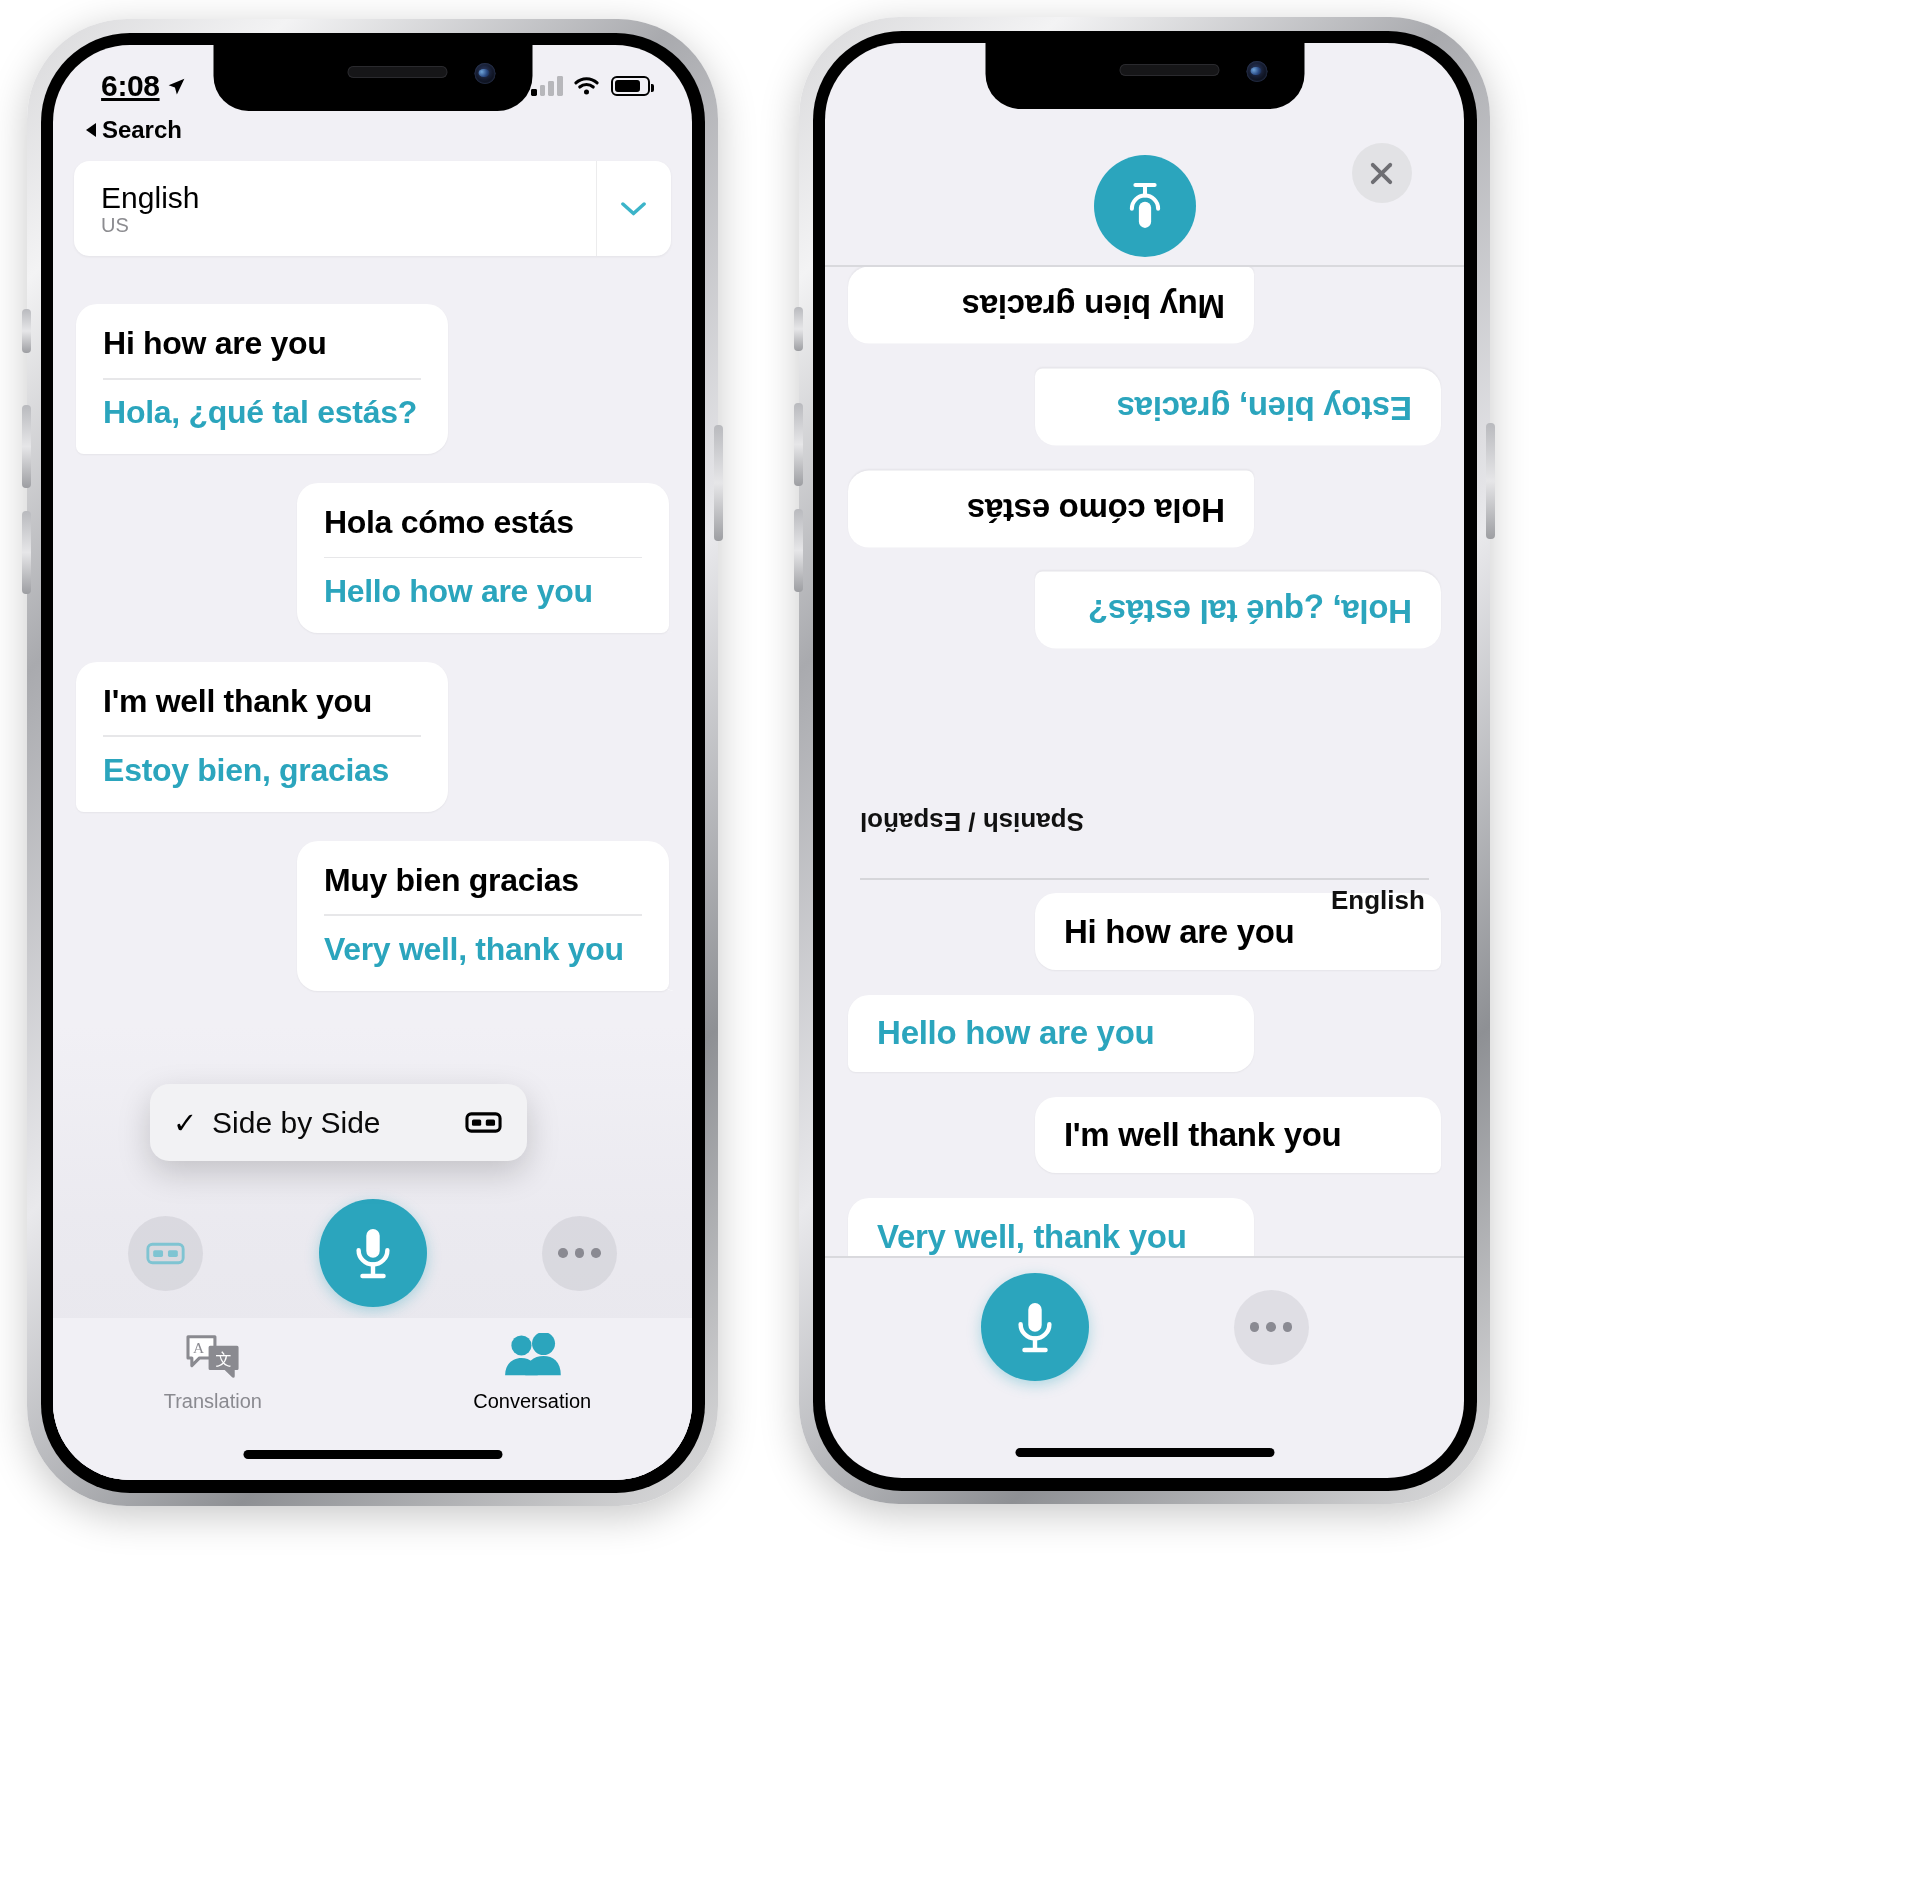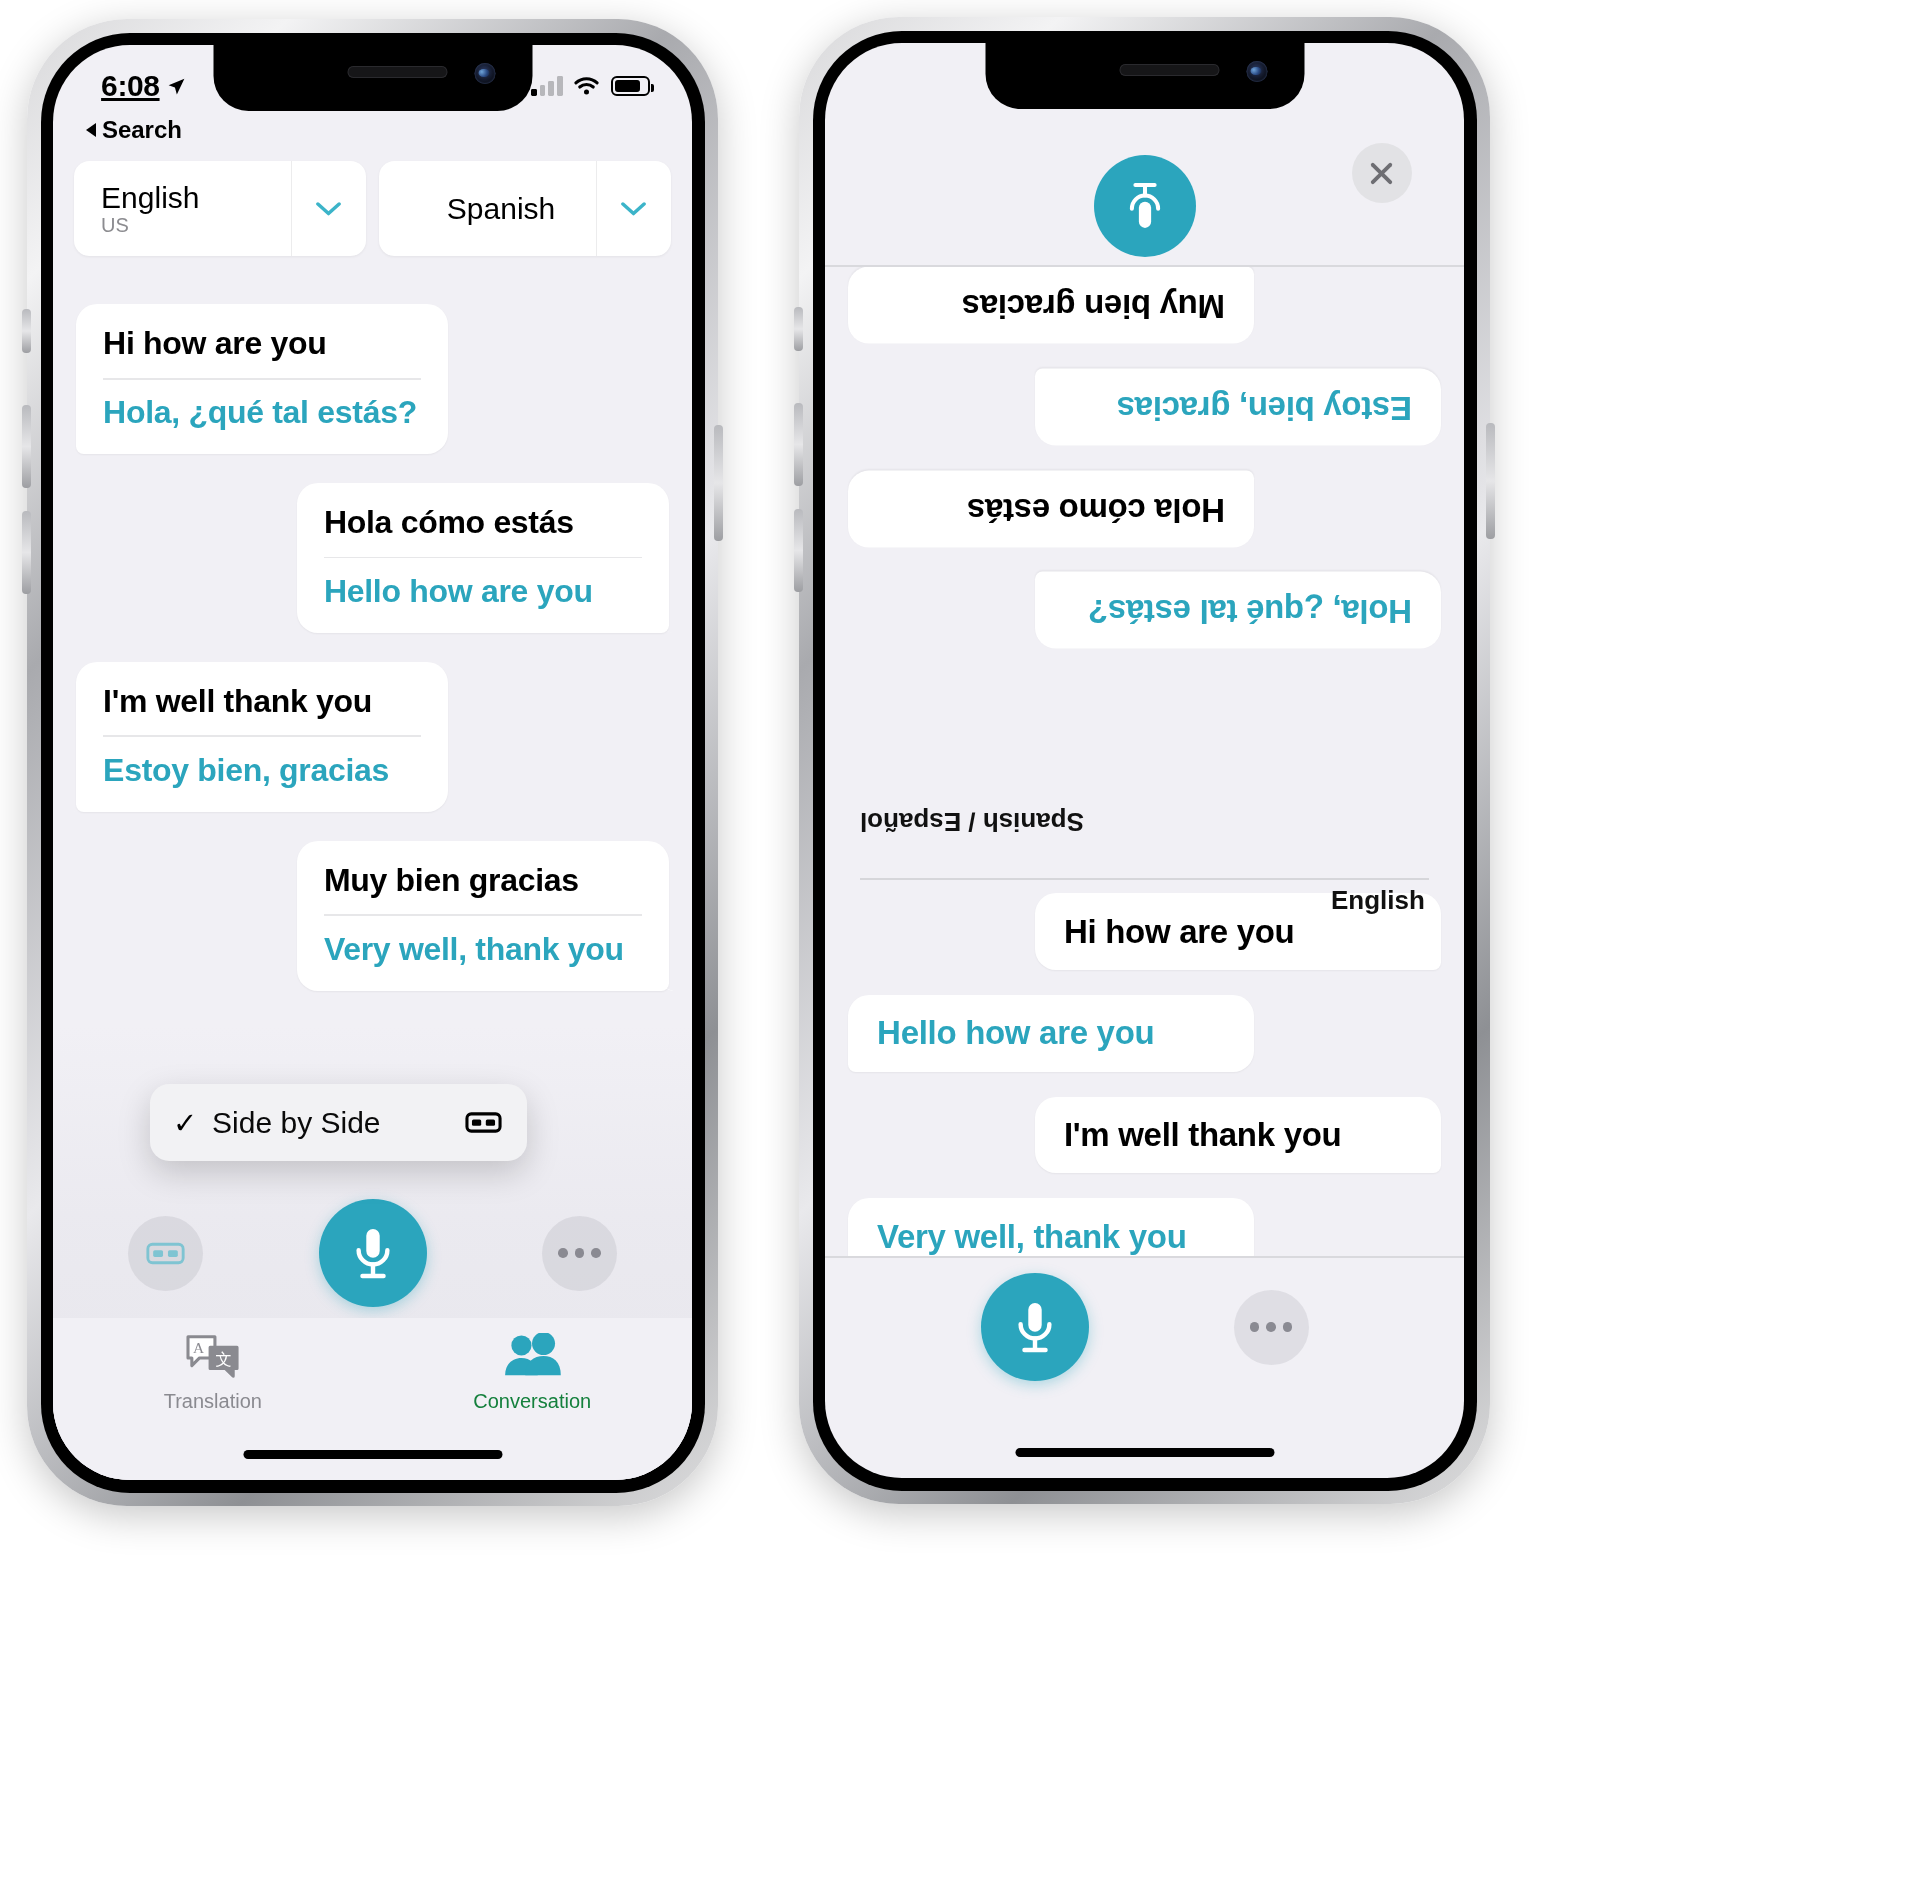--- a/index.html
+++ b/index.html
@@ -199,21 +199,21 @@
   .dots i { width: 9.7px; height: 9.7px; border-radius:50%; background:#8a8a92; display:block; }
 
   
   .tabbar {
     position: absolute; left: 0; right: 0; bottom: 0; height: 162px; z-index: 25;
     display: flex; align-items: flex-start; padding-top: 13.5px;
     background: rgba(241,240,245,.94);
   }
   .tab { flex: 1; display:flex; flex-direction: column; align-items:center; gap: 8.7px; }
   .tab-label { font-size: 20px; color: #8a8a90; }
-  .tab.active .tab-label { color: #15803d; }
+  .tab.active .tab-label { color: #000000; }
   .tab-icon { height: 50px; display:flex; align-items:center; }
 
   .home-ind {
     position:absolute; bottom: 21px; left: 50%; transform: translateX(-50%);
     width: 259px; height: 9.7px; border-radius: 5.8px; background: #000; z-index: 50;
   }
 
   
   .ff-top {
     position: absolute; top: 0; left: 0; right: 0; height: 222px; z-index: 40;
@@ -323,30 +323,20 @@
             <div class="lang-text">
               <div class="lang-main">English</div>
               <div class="lang-sub">US</div>
             </div>
             <div class="lang-chev">
               <svg class="chev" viewBox="0 0 26 15">
                   <path d="M2 2 L13 12 L24 2" stroke="#3cb4c9" stroke-width="3.6" fill="none" stroke-linecap="round" stroke-linejoin="round"></path>
                 </svg>
             </div>
           </div>
-          <div class="lang-card">
-            <div class="lang-text">
-              <div class="lang-only">Spanish</div>
-            </div>
-            <div class="lang-chev">
-              <svg class="chev" viewBox="0 0 26 15">
-                  <path d="M2 2 L13 12 L24 2" stroke="#3cb4c9" stroke-width="3.6" fill="none" stroke-linecap="round" stroke-linejoin="round"></path>
-                </svg>
-            </div>
-          </div>
         </div>
 
         <div class="chat">
           <div class="bubble left">
             <div class="src">Hi how are you</div>
             <div class="rule"></div>
             <div class="dst">Hola, ¿qué tal estás?</div>
           </div>
           <div class="bubble right">
             <div class="src">Hola cómo estás</div>

